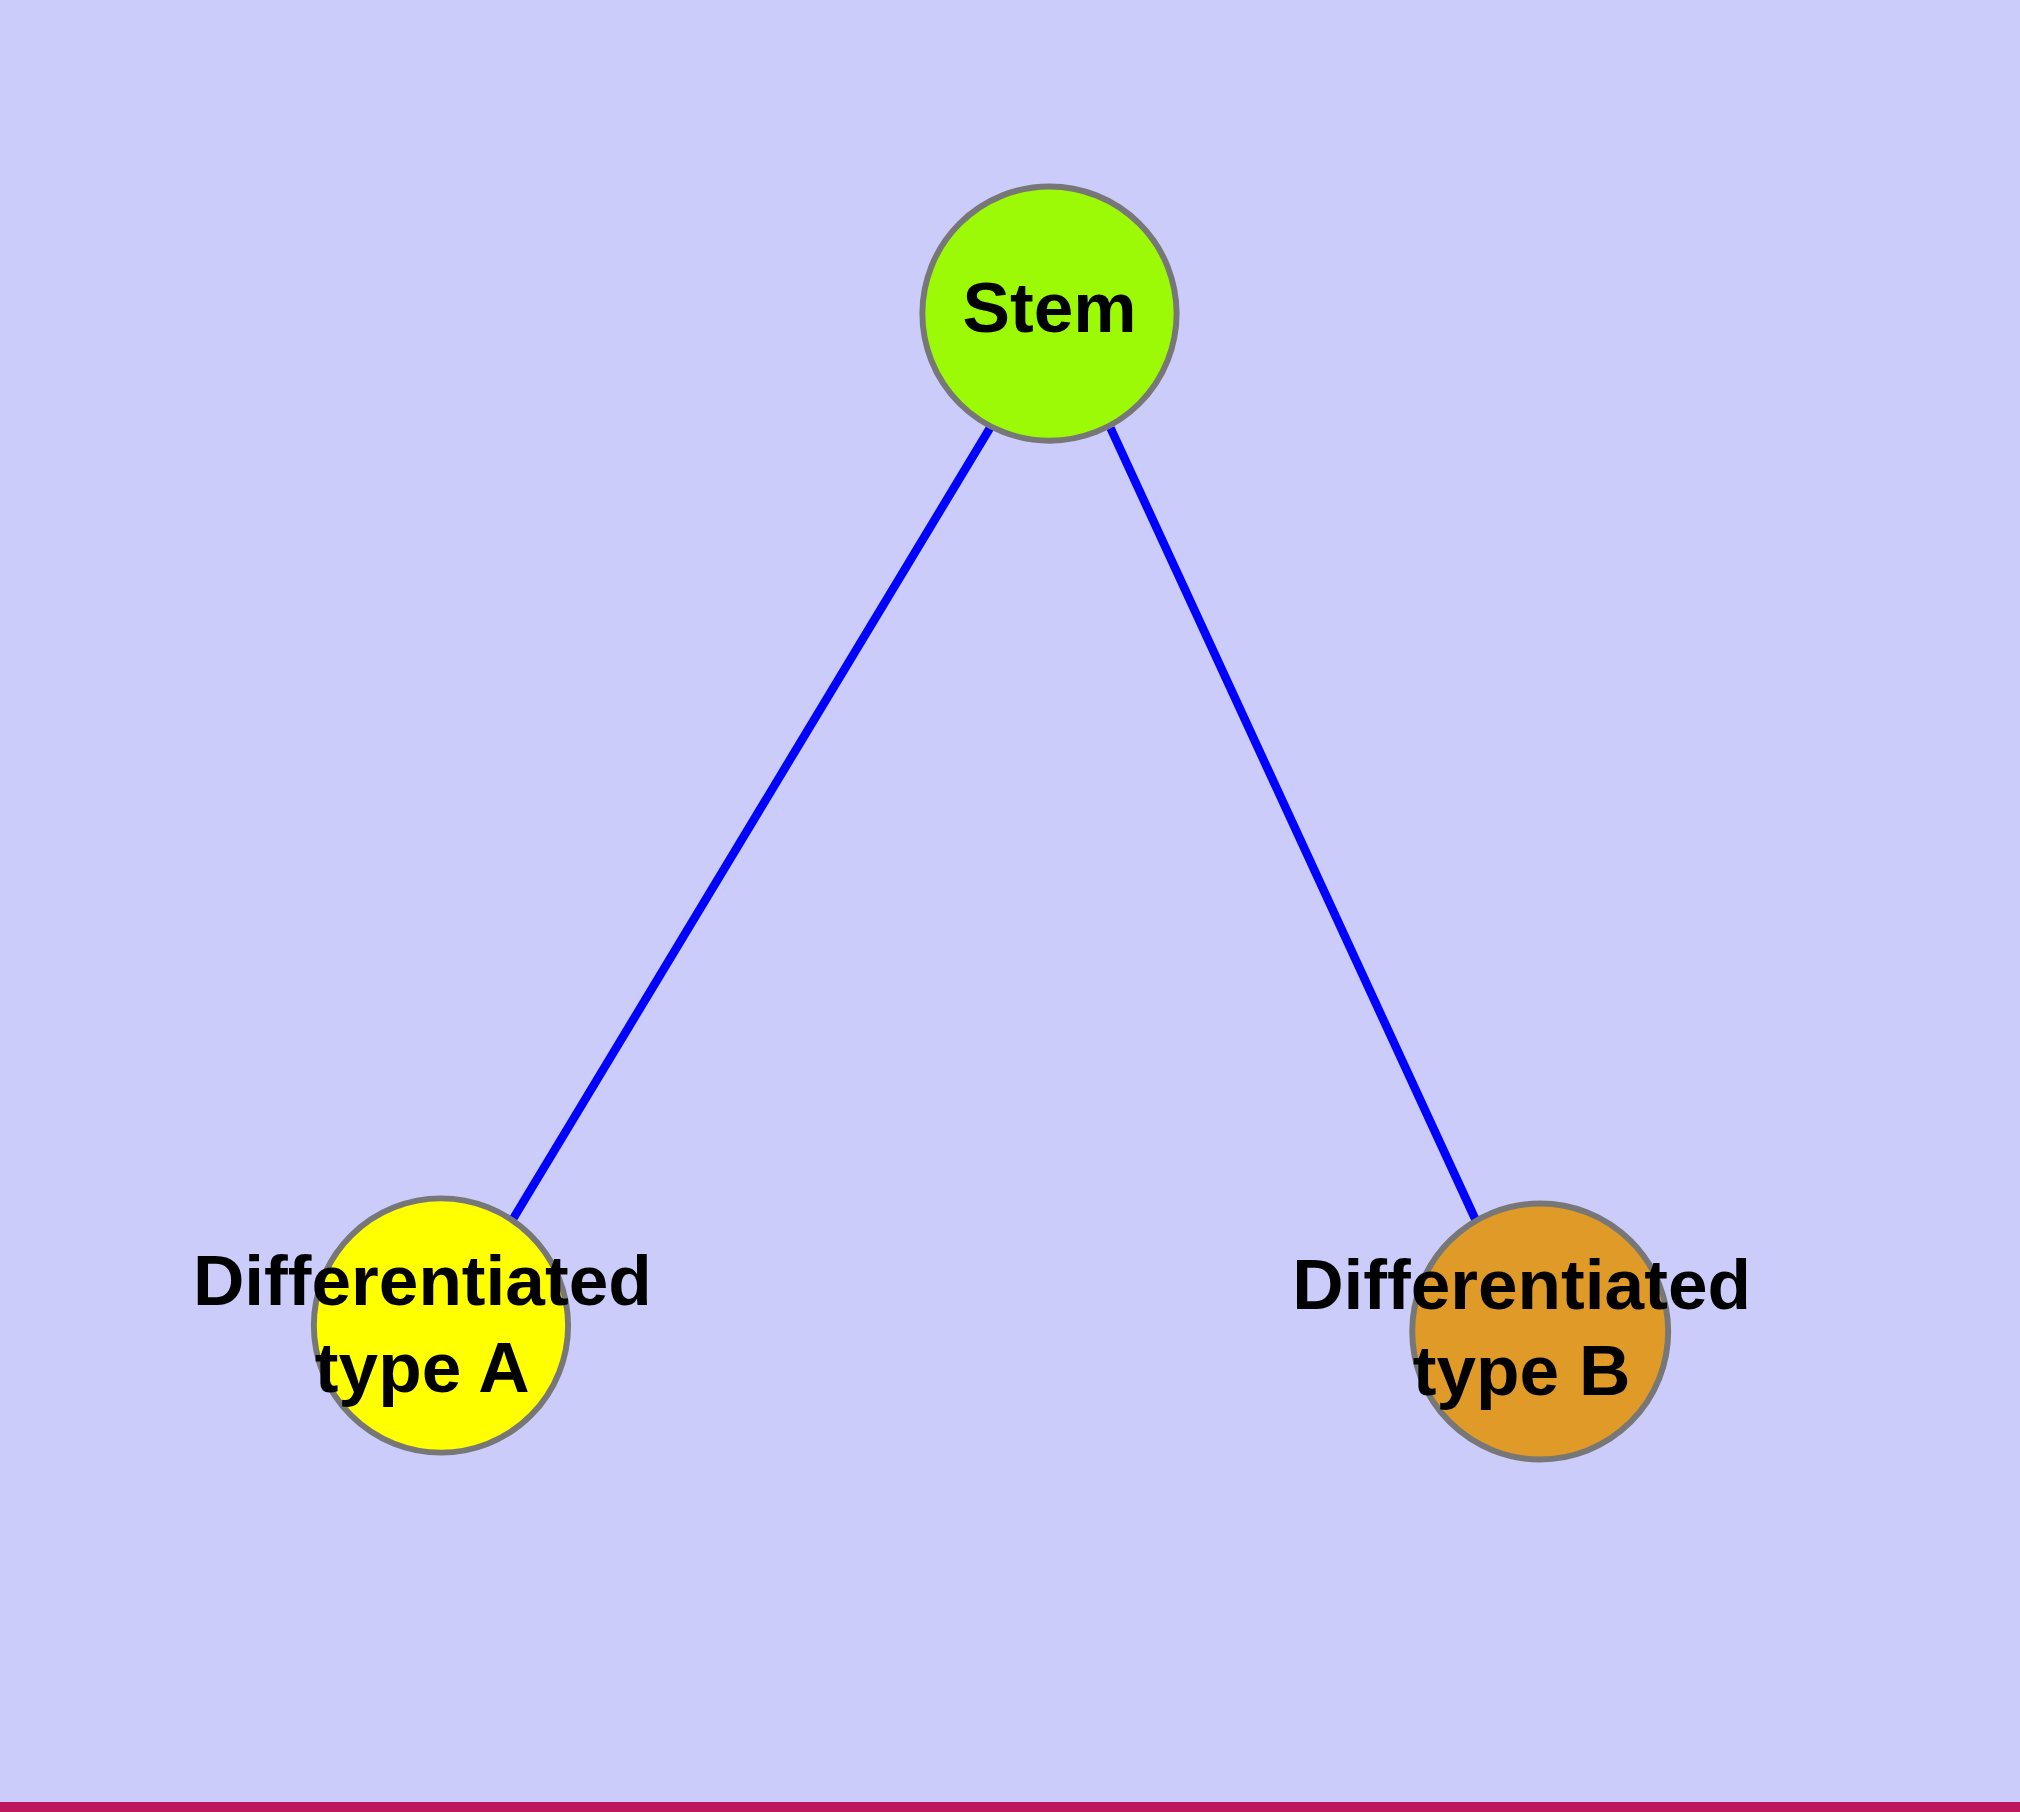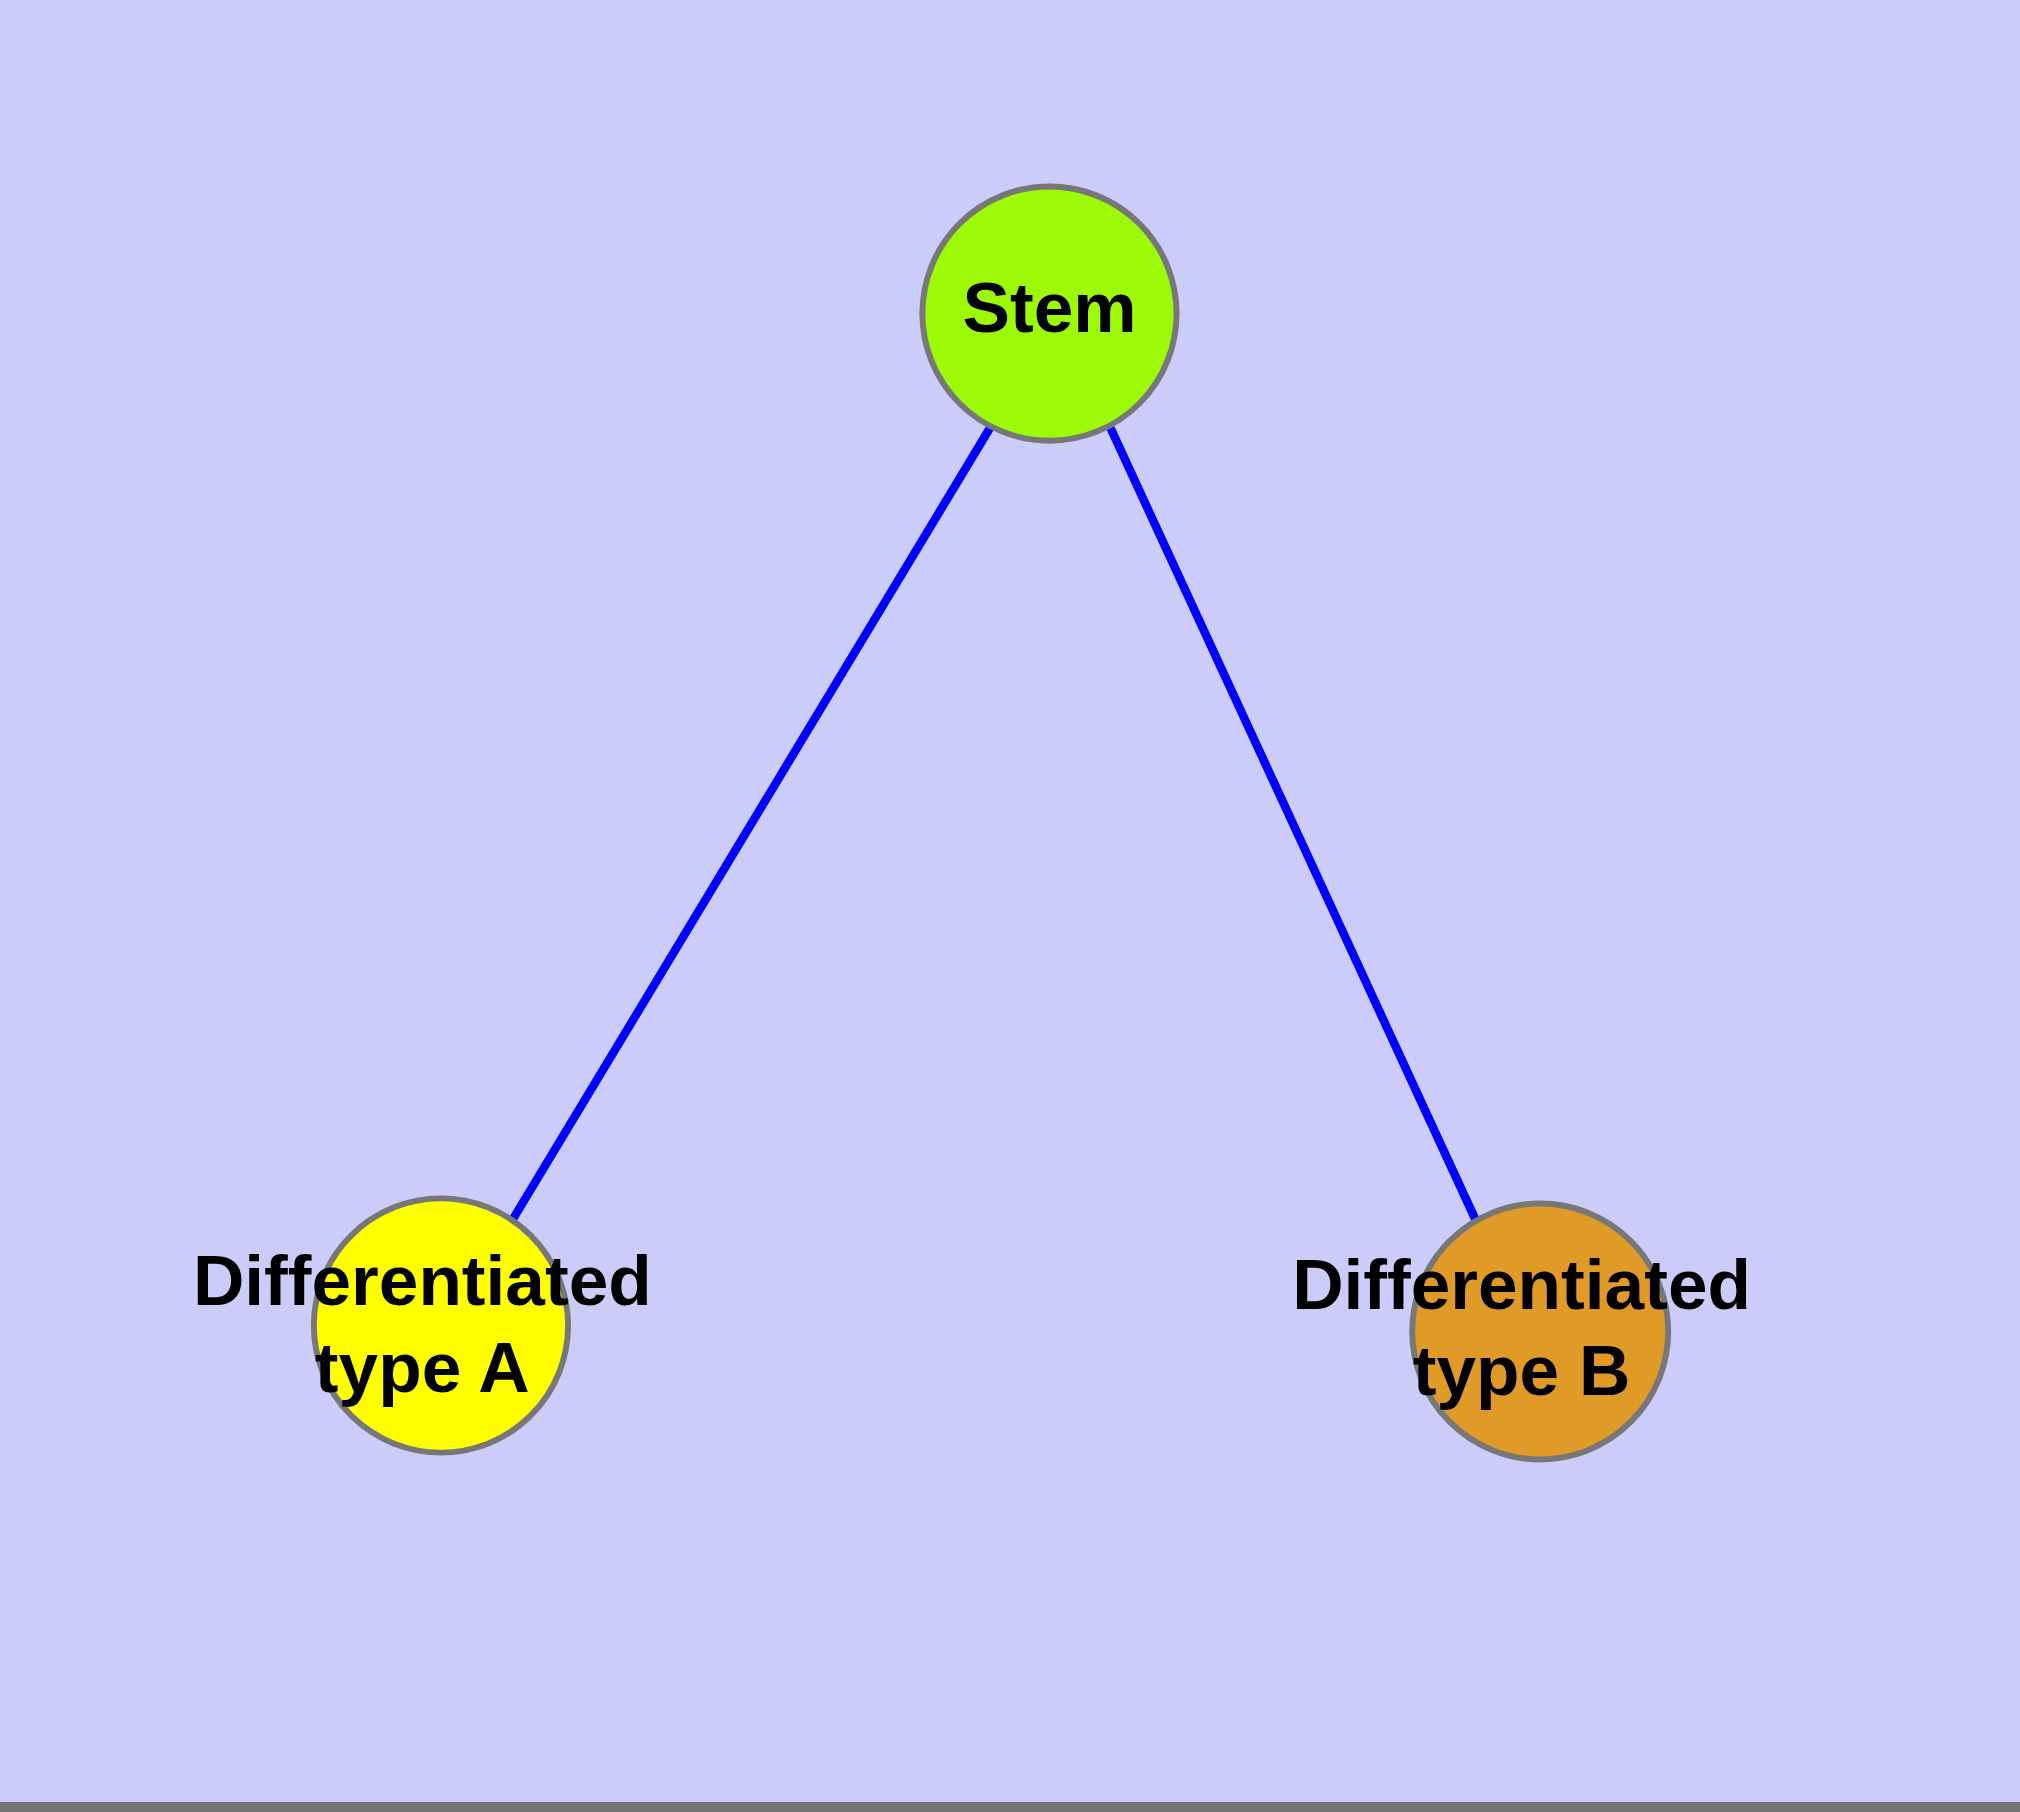--- a/index.html
+++ b/index.html
@@ -4,21 +4,21 @@
 <style>
   html, body {
     margin: 0;
     padding: 0;
     background: #ffffff;
   }
   #canvas {
     position: relative;
     width: 2021px;
     height: 1812px;
-    background: #737373;
+    background: #be185d;
     overflow: hidden;
     font-family: "Liberation Sans", sans-serif;
   }
   #plot-area {
     position: absolute;
     left: 0;
     top: 0;
     width: 2021px;
     height: 1802px;
     background: #ccccfa;

